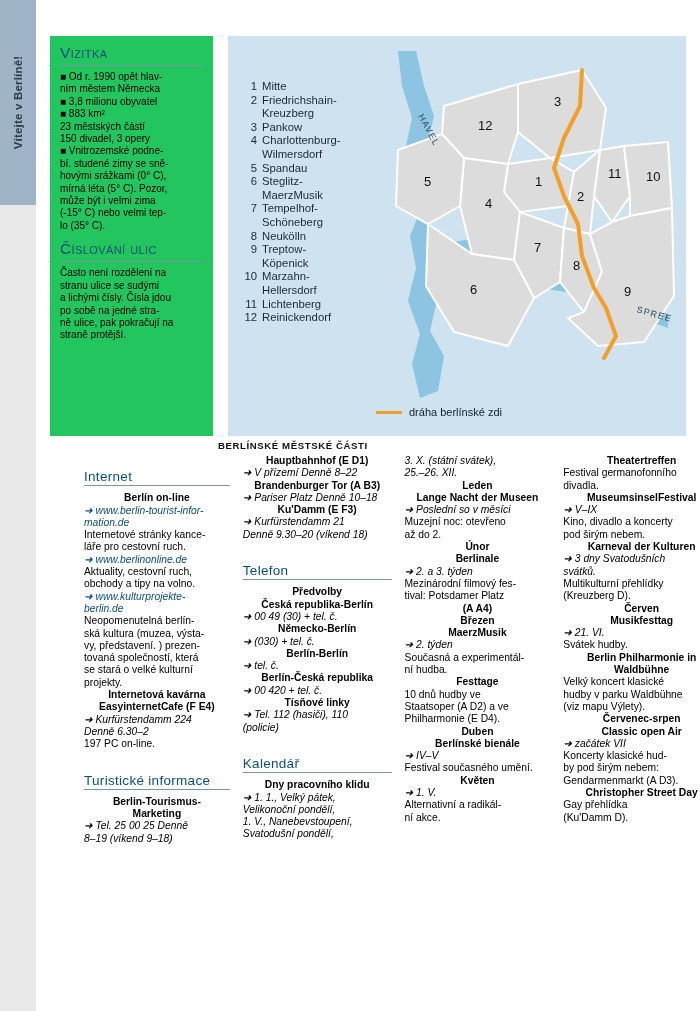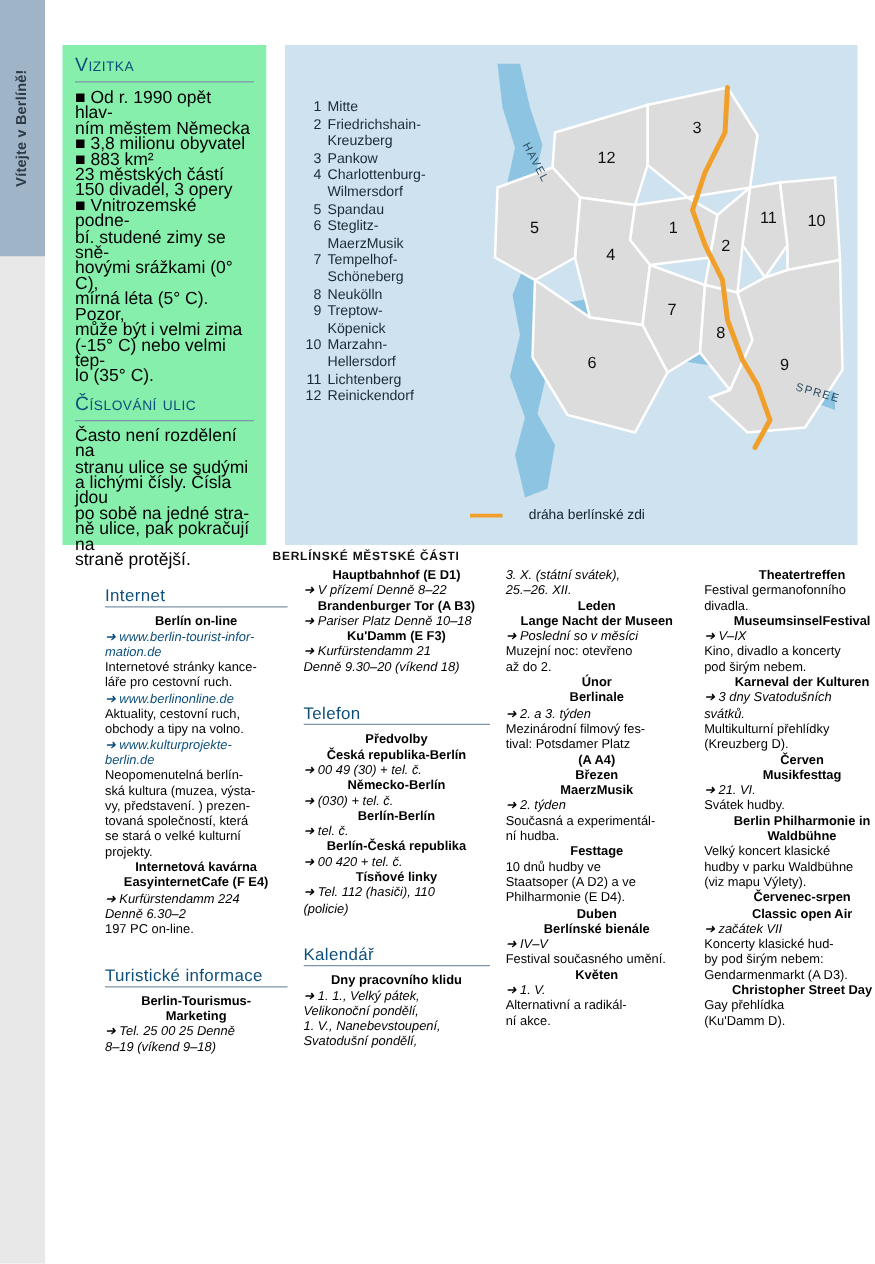--- a/index.html
+++ b/index.html
@@ -56,39 +56,39 @@
     position: absolute;
     left: 14px; top: 36px;
     width: 636px; height: 400px;
   }
 
   
   #vizitka-box {
     position: absolute;
     left: 0; top: 0;
     width: 163px; height: 400px;
-    background: #86efac;
+    background: #22c55e;
     padding: 8px 10px 8px 10px;
   }
   .sc-head {
     font-size: 15px;
     color: #0d4f7a;
     letter-spacing: .4px;
     margin: 0 0 2px 0;
     font-variant: small-caps;
     text-transform: none;
   }
   #vizitka-box .sc-head { font-size: 15.5px; }
   .rule-blue {
     border: none;
     border-top: 1px solid #7d95a8;
     margin: 3px 0 5px 0;
   }
   .viz-p {
-    font-size: 14px;
+    font-size: 10px;
     line-height: 12.4px;
     margin: 0 0 0 0;
     text-align: left;
   }
 
   
   #map-panel {
     position: absolute;
     left: 178px; top: 0;
     width: 458px; height: 400px;
@@ -112,21 +112,21 @@
   #map-canvas {
     position: absolute;
     left: 140px; top: 10px;
     width: 310px; height: 360px;
   }
   #map-legend {
     position: absolute;
     left: 148px; bottom: 18px;
     font-size: 11px;
     color: #11222e;
-    display: flex; align-items: center; gap: 21px;
+    display: flex; align-items: center; gap: 7px;
   }
   #map-legend .swatch {
     display: inline-block;
     width: 26px; height: 3px;
     background: #f0a02a;
   }
   #map-caption {
     position: absolute;
     left: 168px; top: 404px;
     font-size: 9.6px;

